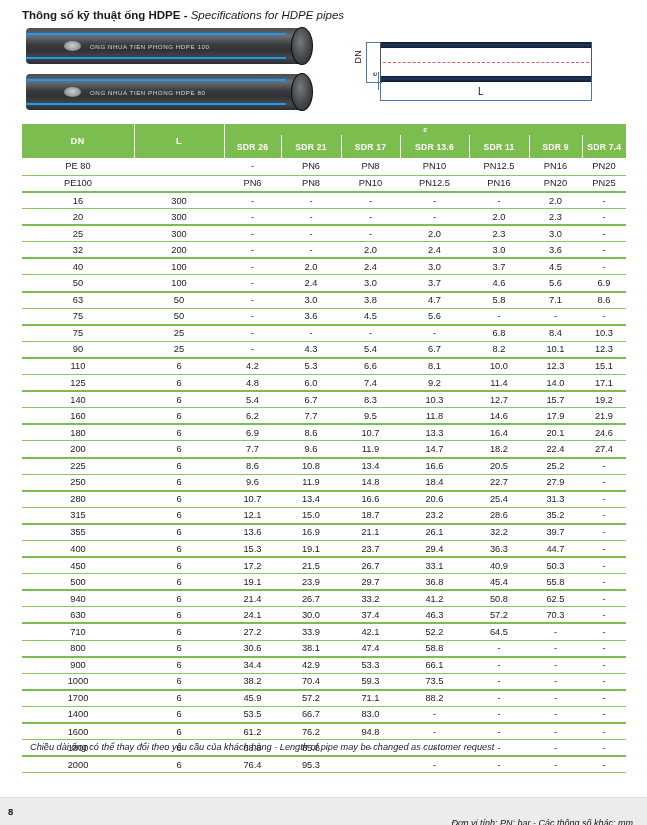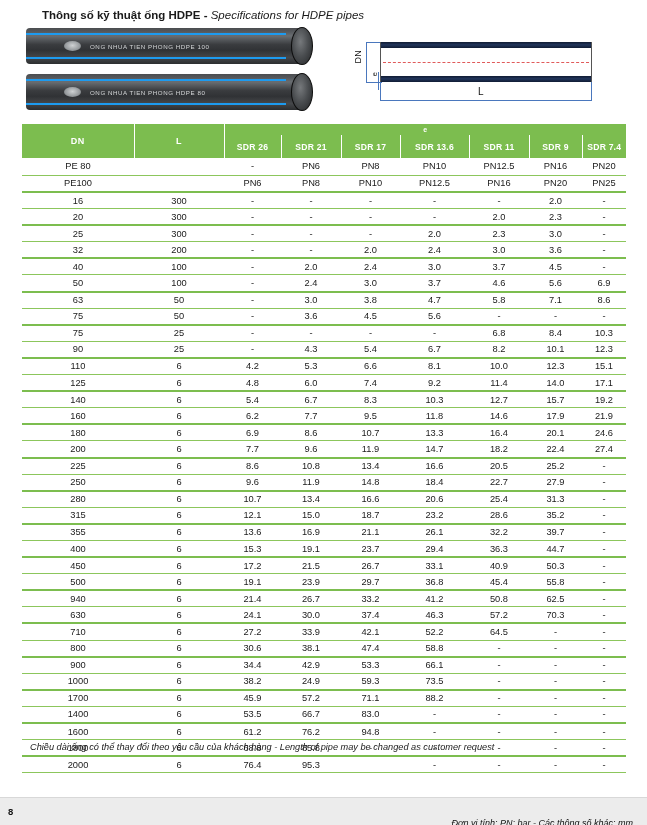--- a/index.html
+++ b/index.html
@@ -12,21 +12,21 @@
   }
   .page { position: relative; width: 647px; height: 825px; }
 
   
   .title-bar {
     padding: 8px 0 0 22px;
     font-size: 11.5px;
     line-height: 14px;
     white-space: nowrap;
   }
-  .title-vn { font-weight: bold; margin-left: 20px; }
+  .title-vn { font-weight: bold; }
   .title-sep { font-weight: bold; }
   .title-en { font-style: italic; }
 
   
   .top-area {
     position: relative;
     height: 92px;
     margin-top: 4px;
   }
 
@@ -621,21 +621,21 @@
             <td>53.3</td>
             <td>66.1</td>
             <td>-</td>
             <td>-</td>
             <td>-</td>
           </tr>
           <tr class="d-row thick">
             <td>1000</td>
             <td>6</td>
             <td>38.2</td>
-            <td>24.9</td>
+            <td>70.4</td>
             <td>59.3</td>
             <td>73.5</td>
             <td>-</td>
             <td>-</td>
             <td>-</td>
           </tr>
           <tr class="d-row thin">
             <td>1700</td>
             <td>6</td>
             <td>45.9</td>

